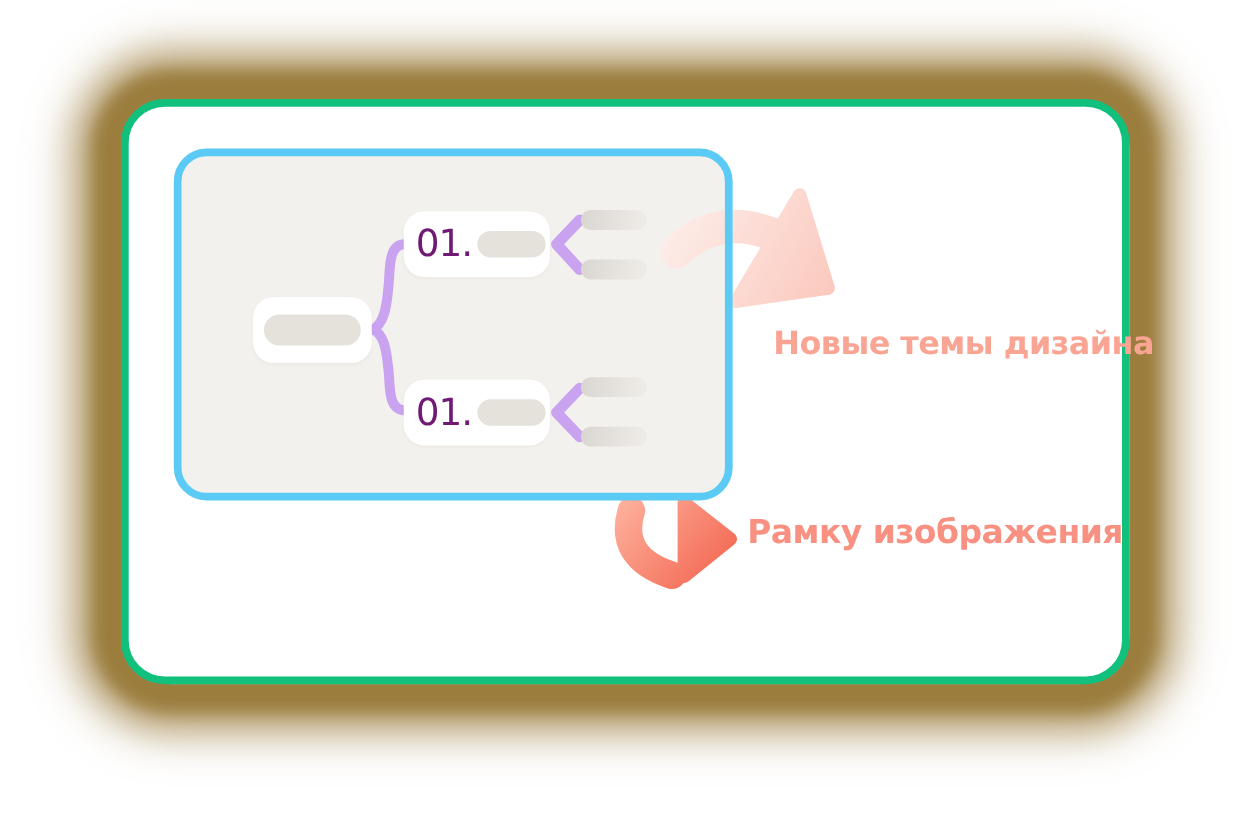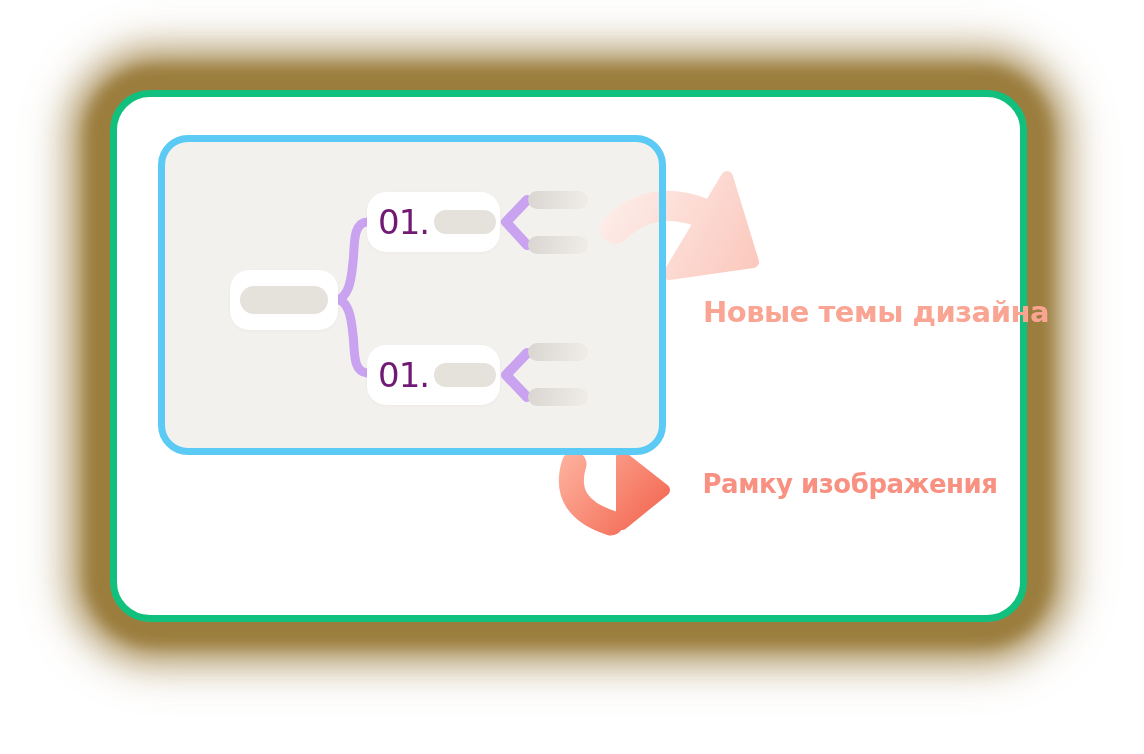--- a/index.html
+++ b/index.html
@@ -93,21 +93,21 @@
   
   .annot {
     position: absolute;
     width: 400px;
     text-align: center;
     font-weight: bold;
     letter-spacing: -0.5px;
     z-index: 7;
   }
   .a1 { left: 676px; top: 295px; font-size: 29px; color: #faa493; }
-  .a2 { left: 650px; top: 469px; font-size: 26px; line-height: 31px; color: #f89181; }
+  .a2 { left: 650px; top: 469px; font-size: 30px; line-height: 31px; color: #f89181; }
 </style>
 </head>
 <body>
 
 <div class="stage">
 
   <div class="glow"></div>
 
   <div class="card"></div>
 

